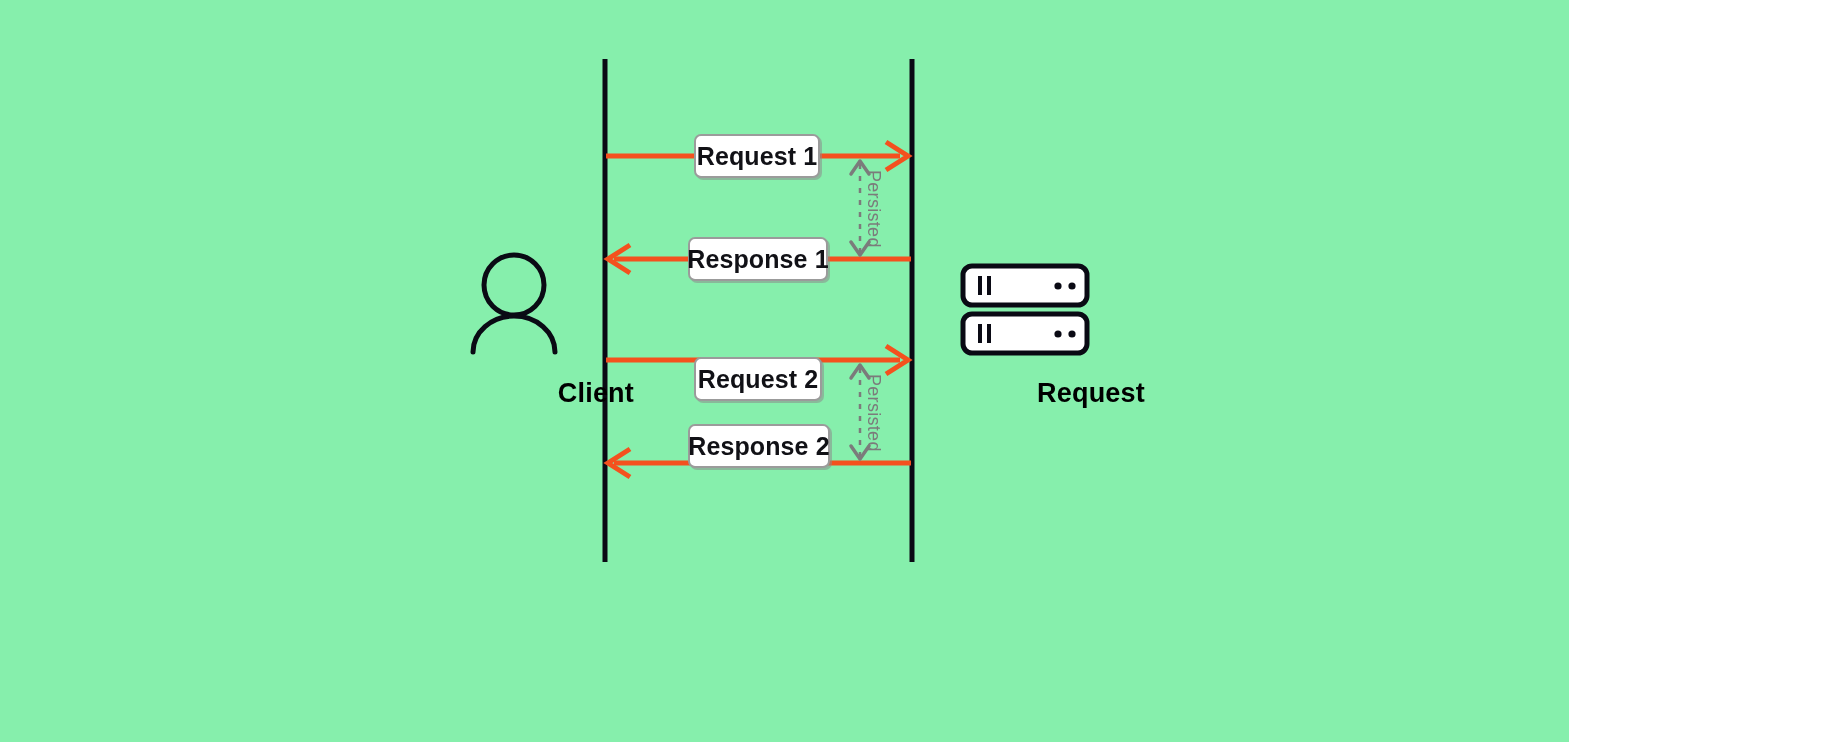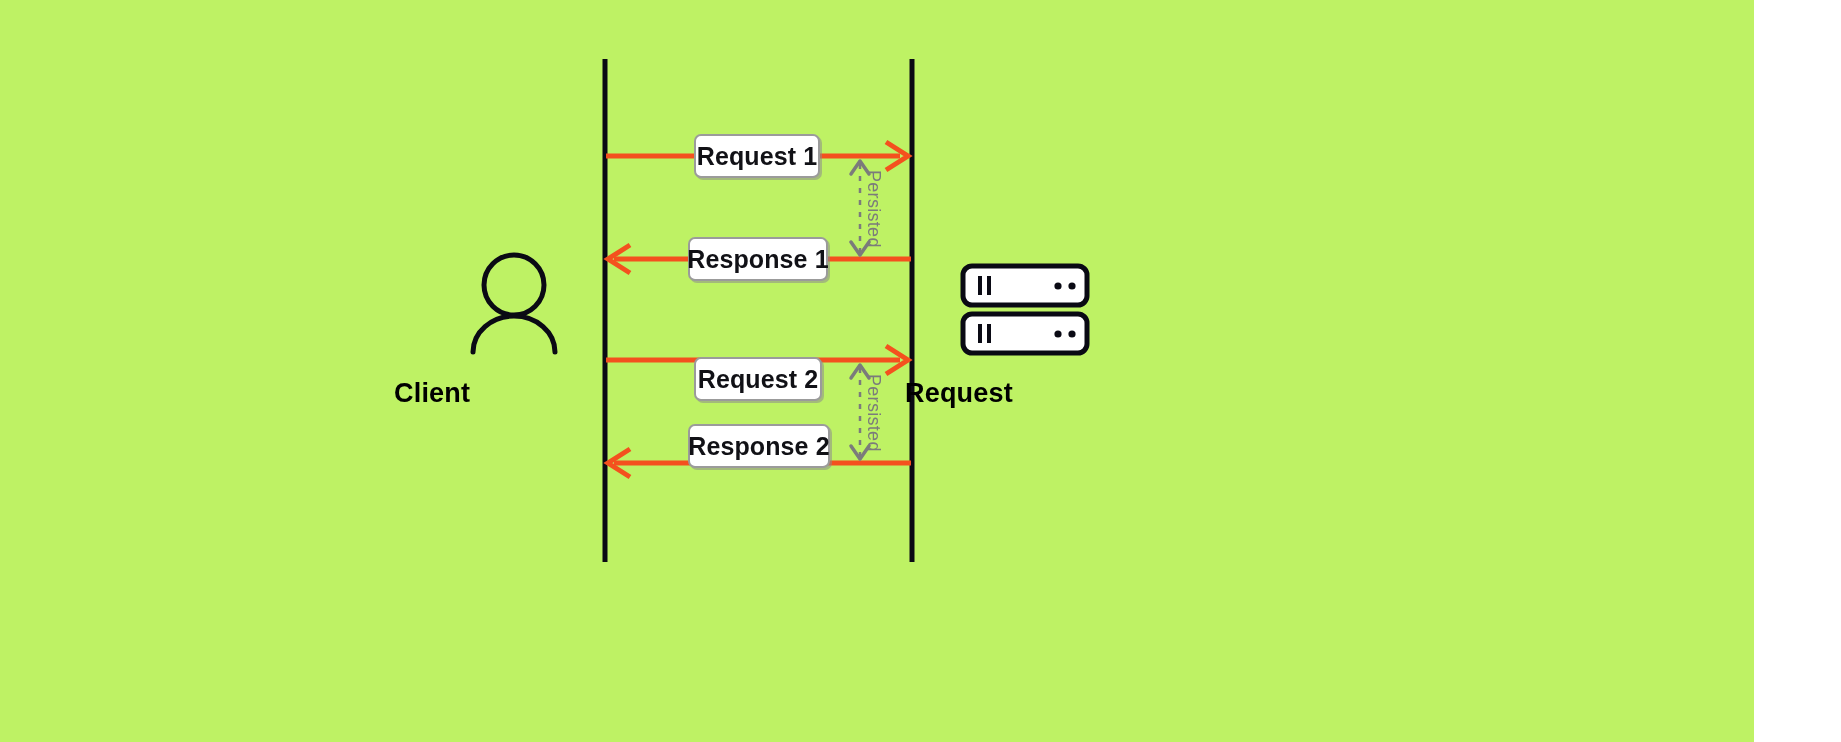--- a/index.html
+++ b/index.html
@@ -6,38 +6,38 @@
   html, body {
     margin: 0;
     padding: 0;
     background: #ffffff;
   }
   body {
     font-family: "Liberation Sans", "DejaVu Sans", sans-serif;
   }
   #canvas {
     position: relative;
-    width: 1754px;
+    width: 1569px;
     height: 742px;
-    background: #bef264;
+    background: #86efac;
     overflow: hidden;
   }
   #diagram-svg {
     position: absolute;
     left: 0;
     top: 0;
     width: 1841px;
     height: 742px;
     display: block;
   }
 
   
   .actor-label {
     position: absolute;
-    text-align: left;
+    text-align: right;
     font-weight: bold;
     font-size: 27px;
     color: #000000;
     letter-spacing: 0.2px;
     white-space: nowrap;
   }
   #client-label { left: 394px; top: 378px; width: 240px; }
   #server-label { left: 905px; top: 378px; width: 240px; }
 
   

